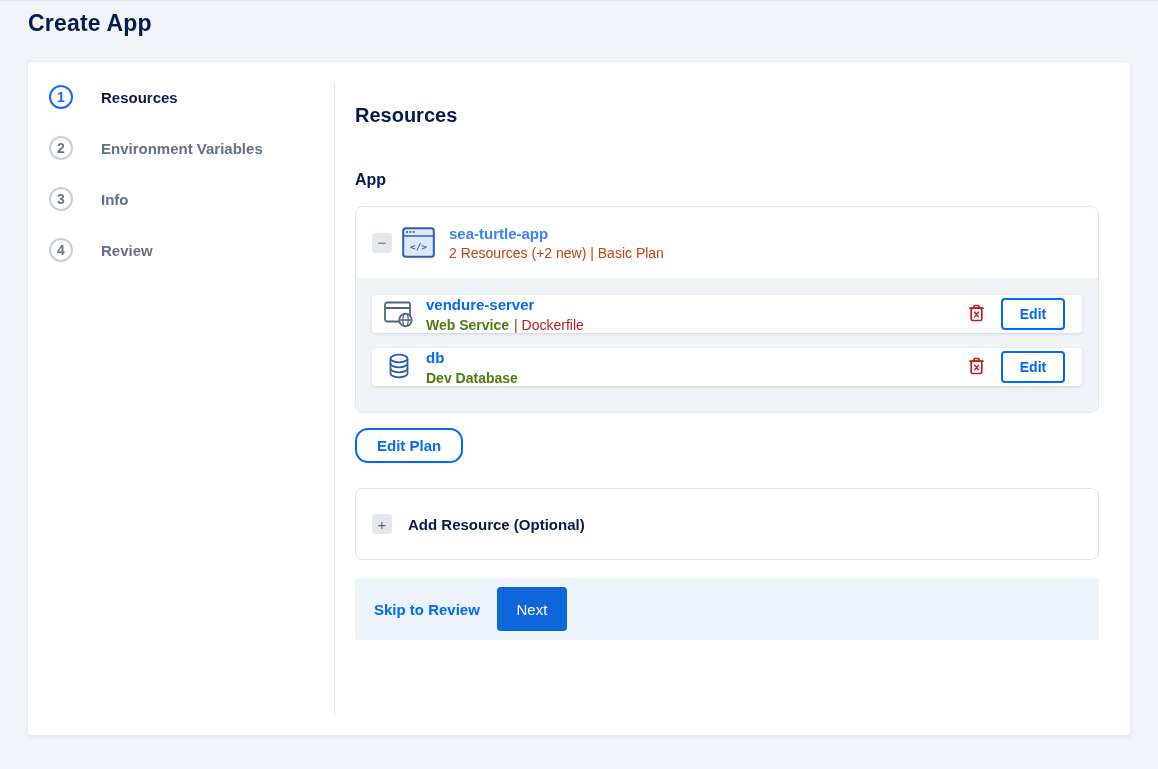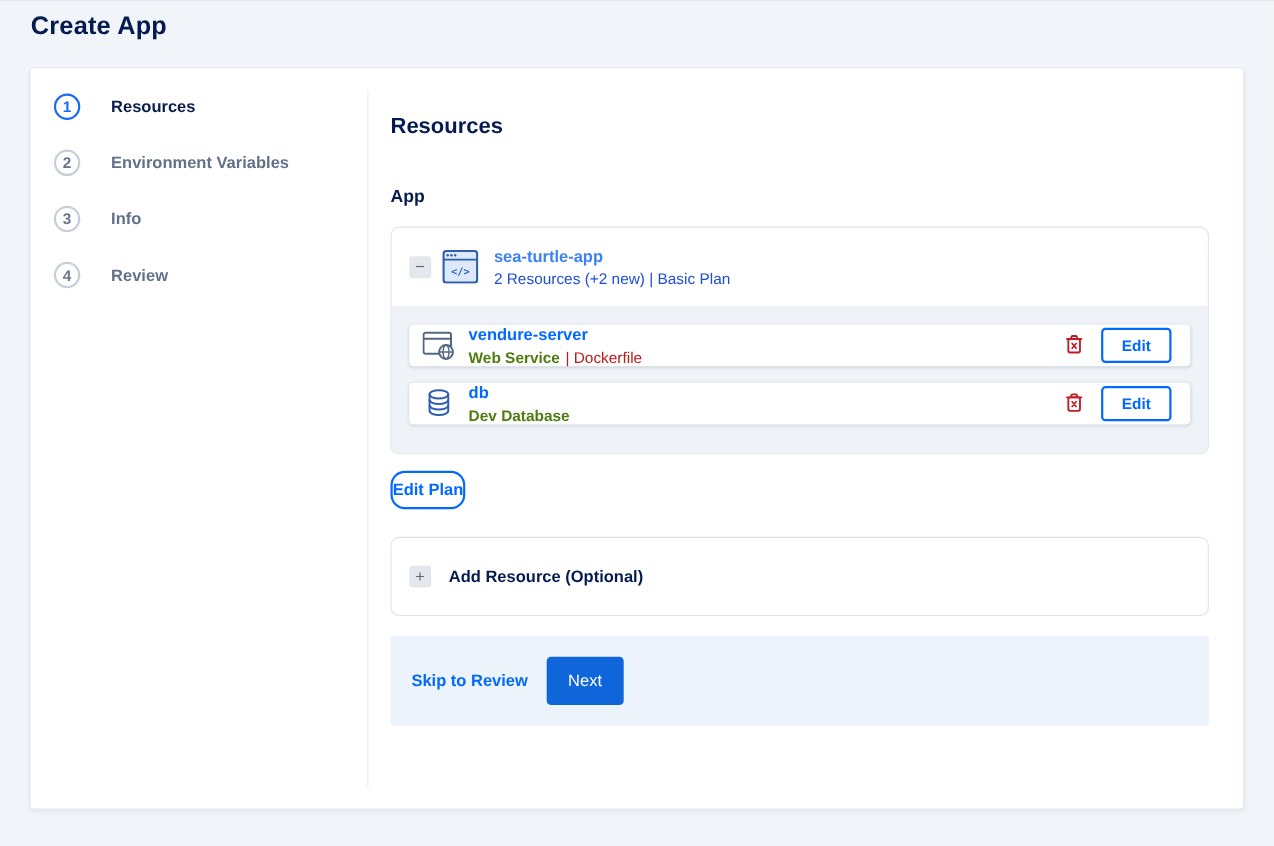--- a/index.html
+++ b/index.html
@@ -42,21 +42,21 @@
   .app-card { margin-top:17px; border:1px solid #dfe3ea; border-radius:8px; overflow:hidden; background:#fff; }
   .app-header { display:flex; align-items:center; height:71px; padding:0 16px; }
   .square-btn {
     width:20px; height:20px; background:#e4e7eb; border:none; border-radius:3px;
     color:#5f6b7a; font-size:15px; line-height:19px; text-align:center;
     cursor:pointer; flex:0 0 auto; font-family:"Liberation Sans",sans-serif;
   }
   .app-icon { margin-left:10px; display:flex; flex:0 0 auto; }
   .app-titles { margin-left:14px; }
   .app-name { font-size:15px; font-weight:700; color:#3b82f6; }
-  .app-summary { margin-top:3px; font-size:14px; color:#1d4ed8; }
+  .app-summary { margin-top:3px; font-size:14px; color:#c2410c; }
   .app-body { background:#eff2f7; padding:17px 16px 26px; }
   .resource-row {
     background:#fff; border-radius:4px; box-shadow:0 1px 3px rgba(15,35,70,.14);
     display:flex; align-items:center; height:38px; padding:0 17px 0 12px;
     margin-bottom:15px;
   }
   .resource-row:last-child { margin-bottom:0; }
   .res-icon { display:flex; width:30px; justify-content:center; flex:0 0 auto; }
   .res-text { margin-left:12px; }
   .res-name { font-size:15px; font-weight:700; color:#0069ff; text-decoration:none; display:inline-block; }
@@ -64,32 +64,32 @@
   .res-type { font-weight:700; color:#4d7c0f; }
   .res-detail { color:#b91c1c; margin-left:5px; }
   .row-spacer { flex:1; }
   .trash-btn { background:none; border:none; cursor:pointer; display:flex; padding:2px; margin-right:14px; }
   .edit-btn {
     width:64px; height:32px; background:#fff; border:2px solid #0069ff; border-radius:4px;
     color:#0069ff; font-size:14px; font-weight:700; cursor:pointer;
     font-family:"Liberation Sans",sans-serif;
   }
   .edit-plan-btn {
-    margin-top:15px; height:35px; padding:0 0; background:#fff;
+    margin-top:15px; height:35px; padding:0 20px; background:#fff;
     border:2px solid #0069ff; border-radius:13px; color:#0069ff;
     font-size:15px; font-weight:700; cursor:pointer; display:inline-block;
     font-family:"Liberation Sans",sans-serif;
   }
   .add-card {
     margin-top:25px; border:1px solid #dfe3ea; border-radius:8px; background:#fff;
     height:72px; display:flex; align-items:center; padding:0 16px; cursor:pointer;
   }
   .add-label { margin-left:16px; font-size:15px; font-weight:700; color:#031b4e; }
   .footer-bar {
-    margin-top:18px; background:#edf3fb; border-radius:3px; height:82px;
+    margin-top:18px; background:#edf3fb; border-radius:3px; height:62px;
     display:flex; align-items:center; padding:0 17px;
   }
   .skip-link { color:#0069ff; font-size:15px; font-weight:700; text-decoration:none; padding:0 2px; }
   .next-btn {
     margin-left:15px; width:70px; height:44px; background:#0f66db; color:#fff;
     border:none; border-radius:4px; font-size:15px; font-weight:400; cursor:pointer;
     font-family:"Liberation Sans",sans-serif;
   }
 </style>
 </head>

